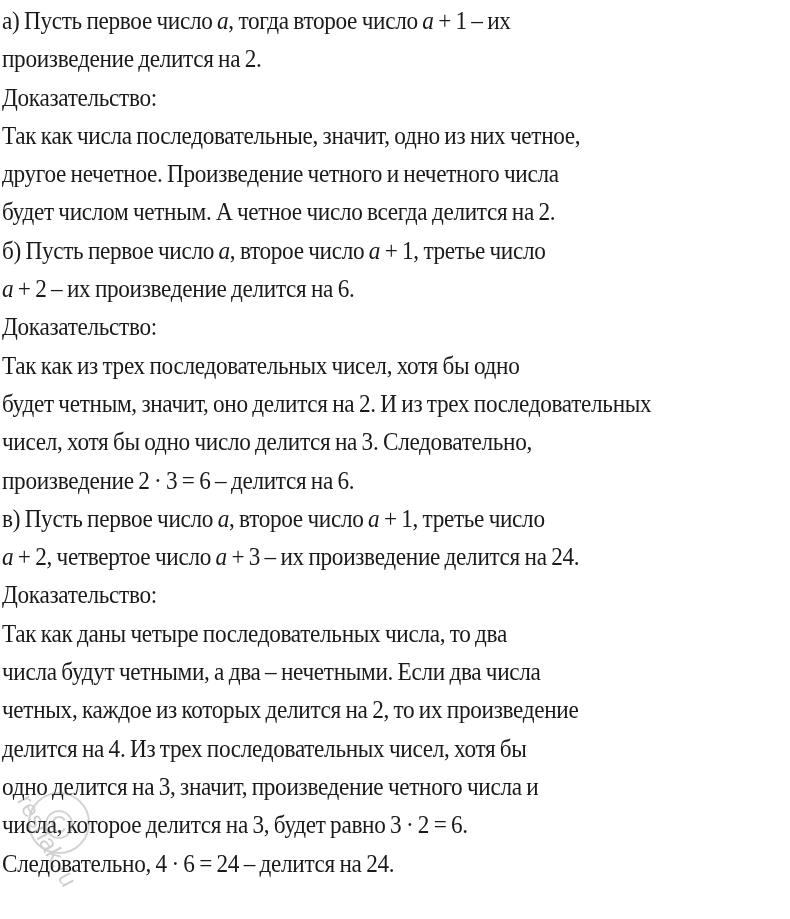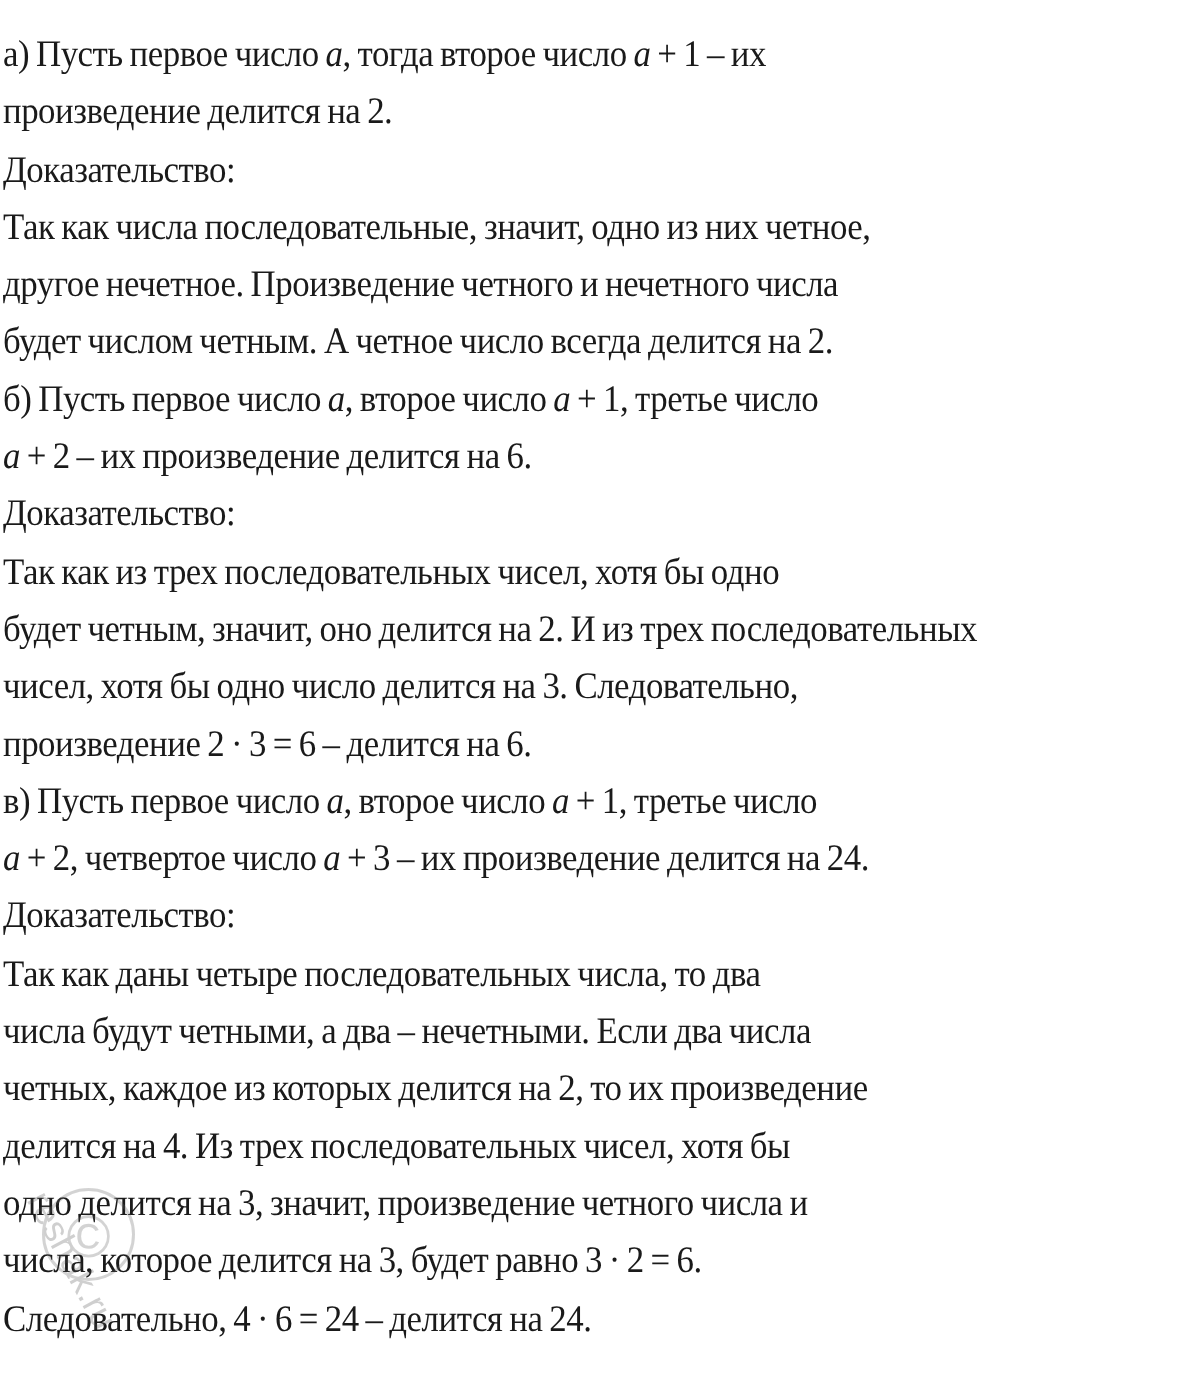--- a/index.html
+++ b/index.html
@@ -11,21 +11,21 @@
       width: 790px;
       height: 919px;
       position: relative;
       overflow: hidden;
       font-family: "Liberation Serif", "DejaVu Serif", serif;
       color: #1a1a1a;
     }
     .doc {
       position: absolute;
       left: 2px;
-      top: 16px;
+      top: 0;
       width: 788px;
     }
     .line {
       height: 38.3px;
       line-height: 38.3px;
       font-size: 25px;
       white-space: nowrap;
       letter-spacing: -0.35px;
       word-spacing: -1px;
       transform: scaleX(0.93);

